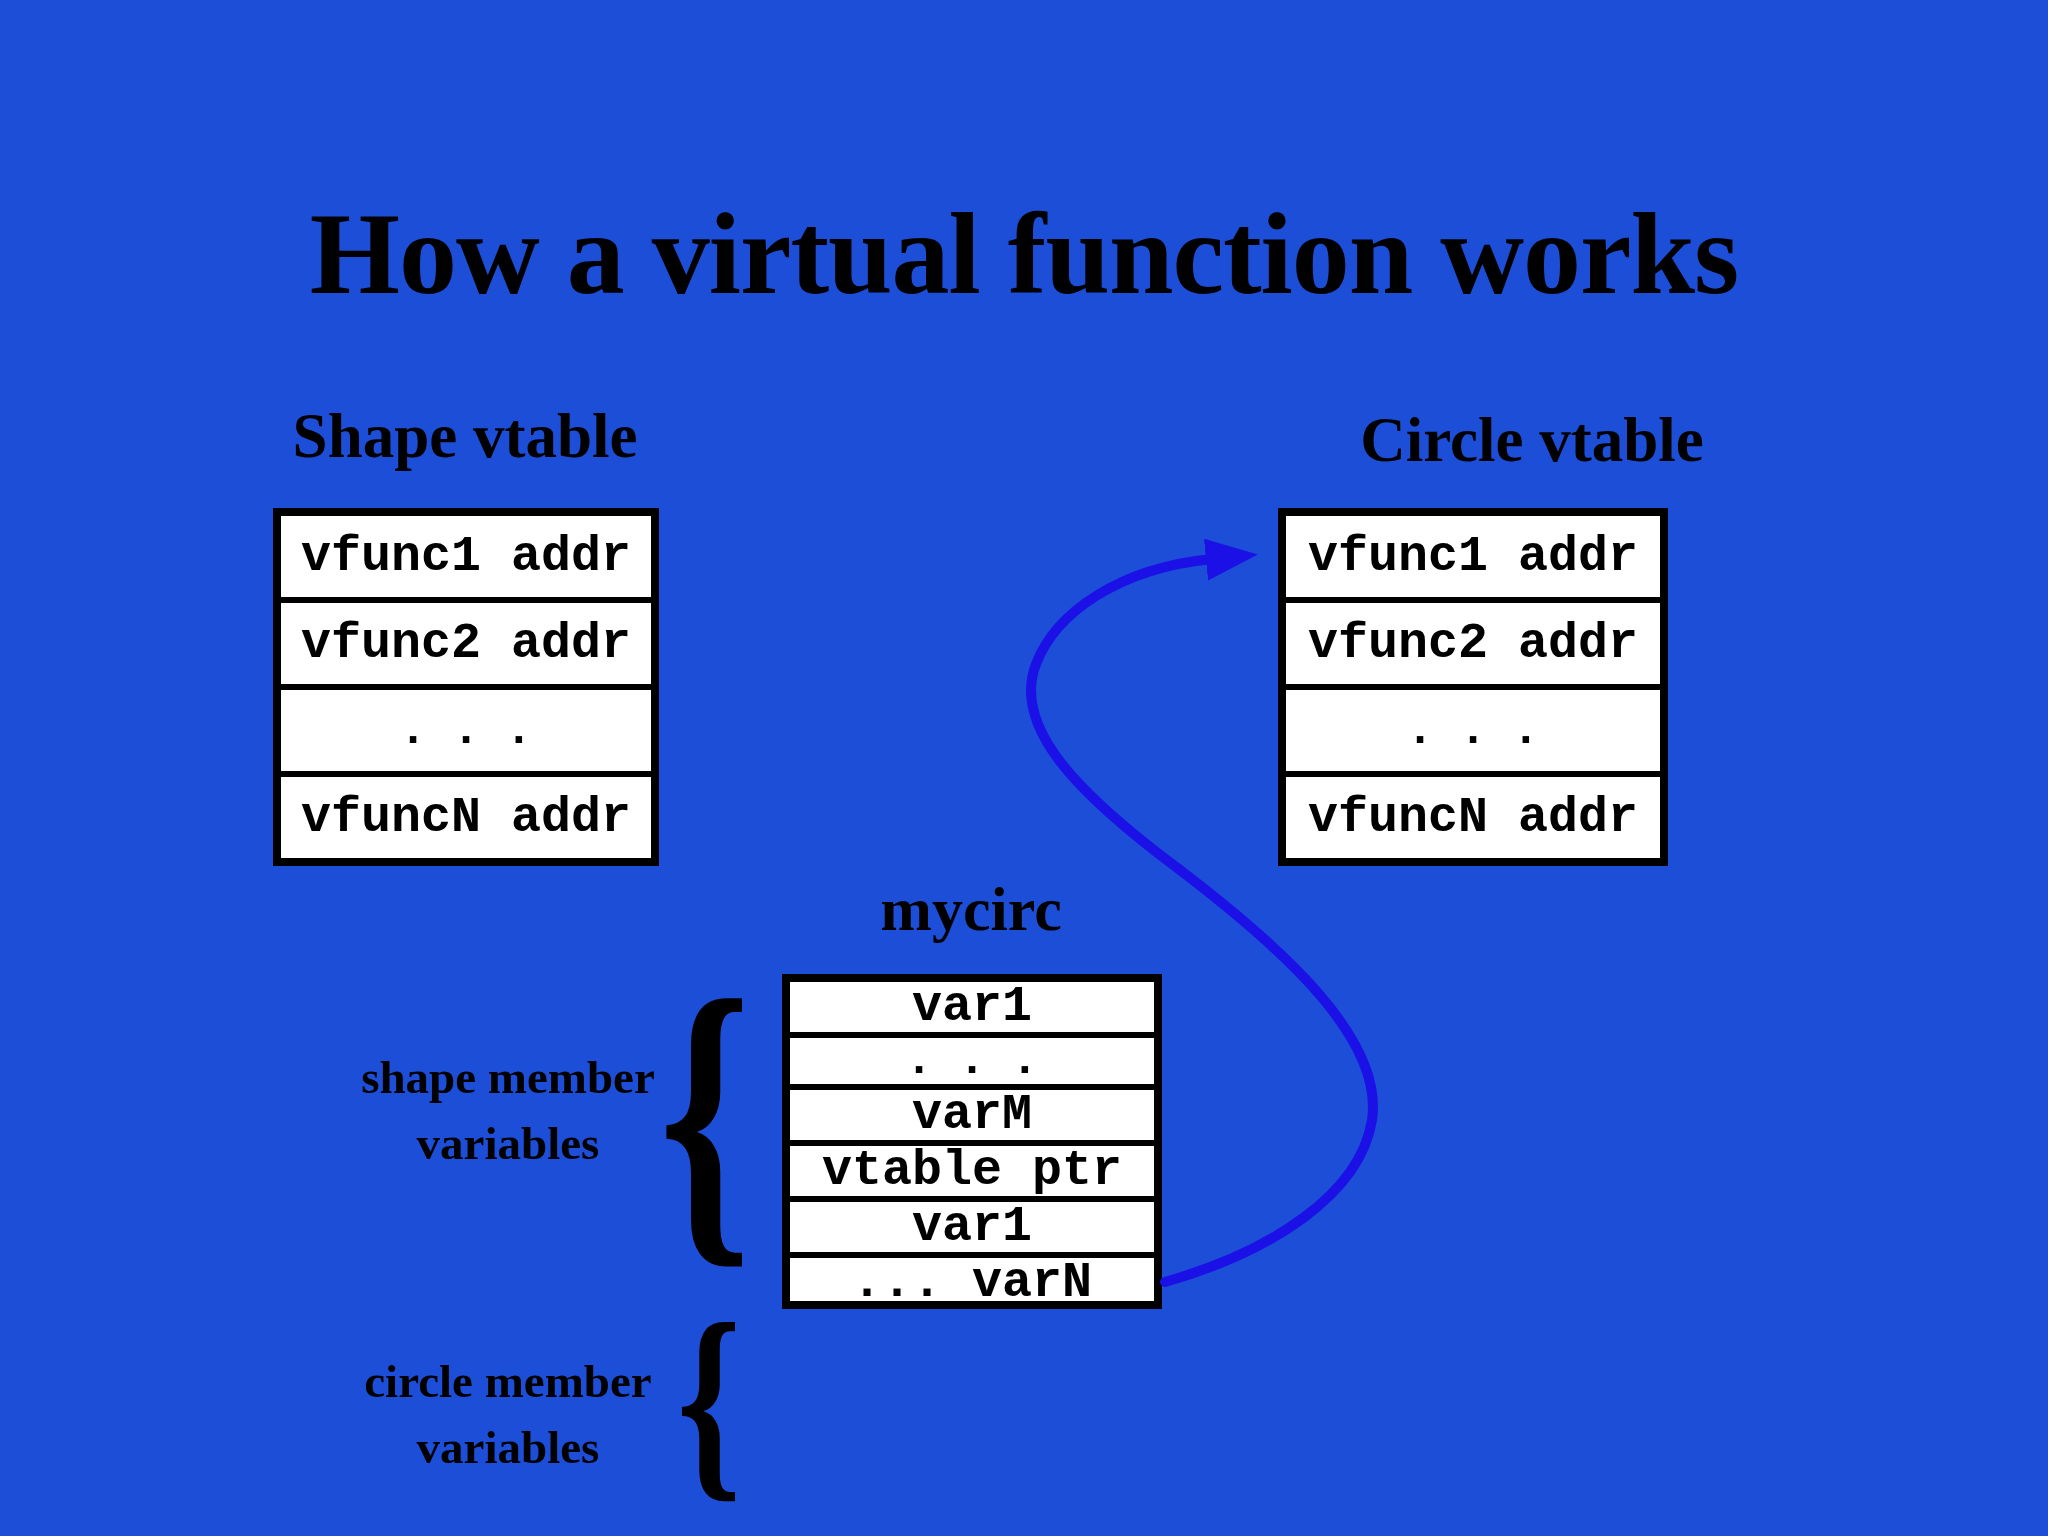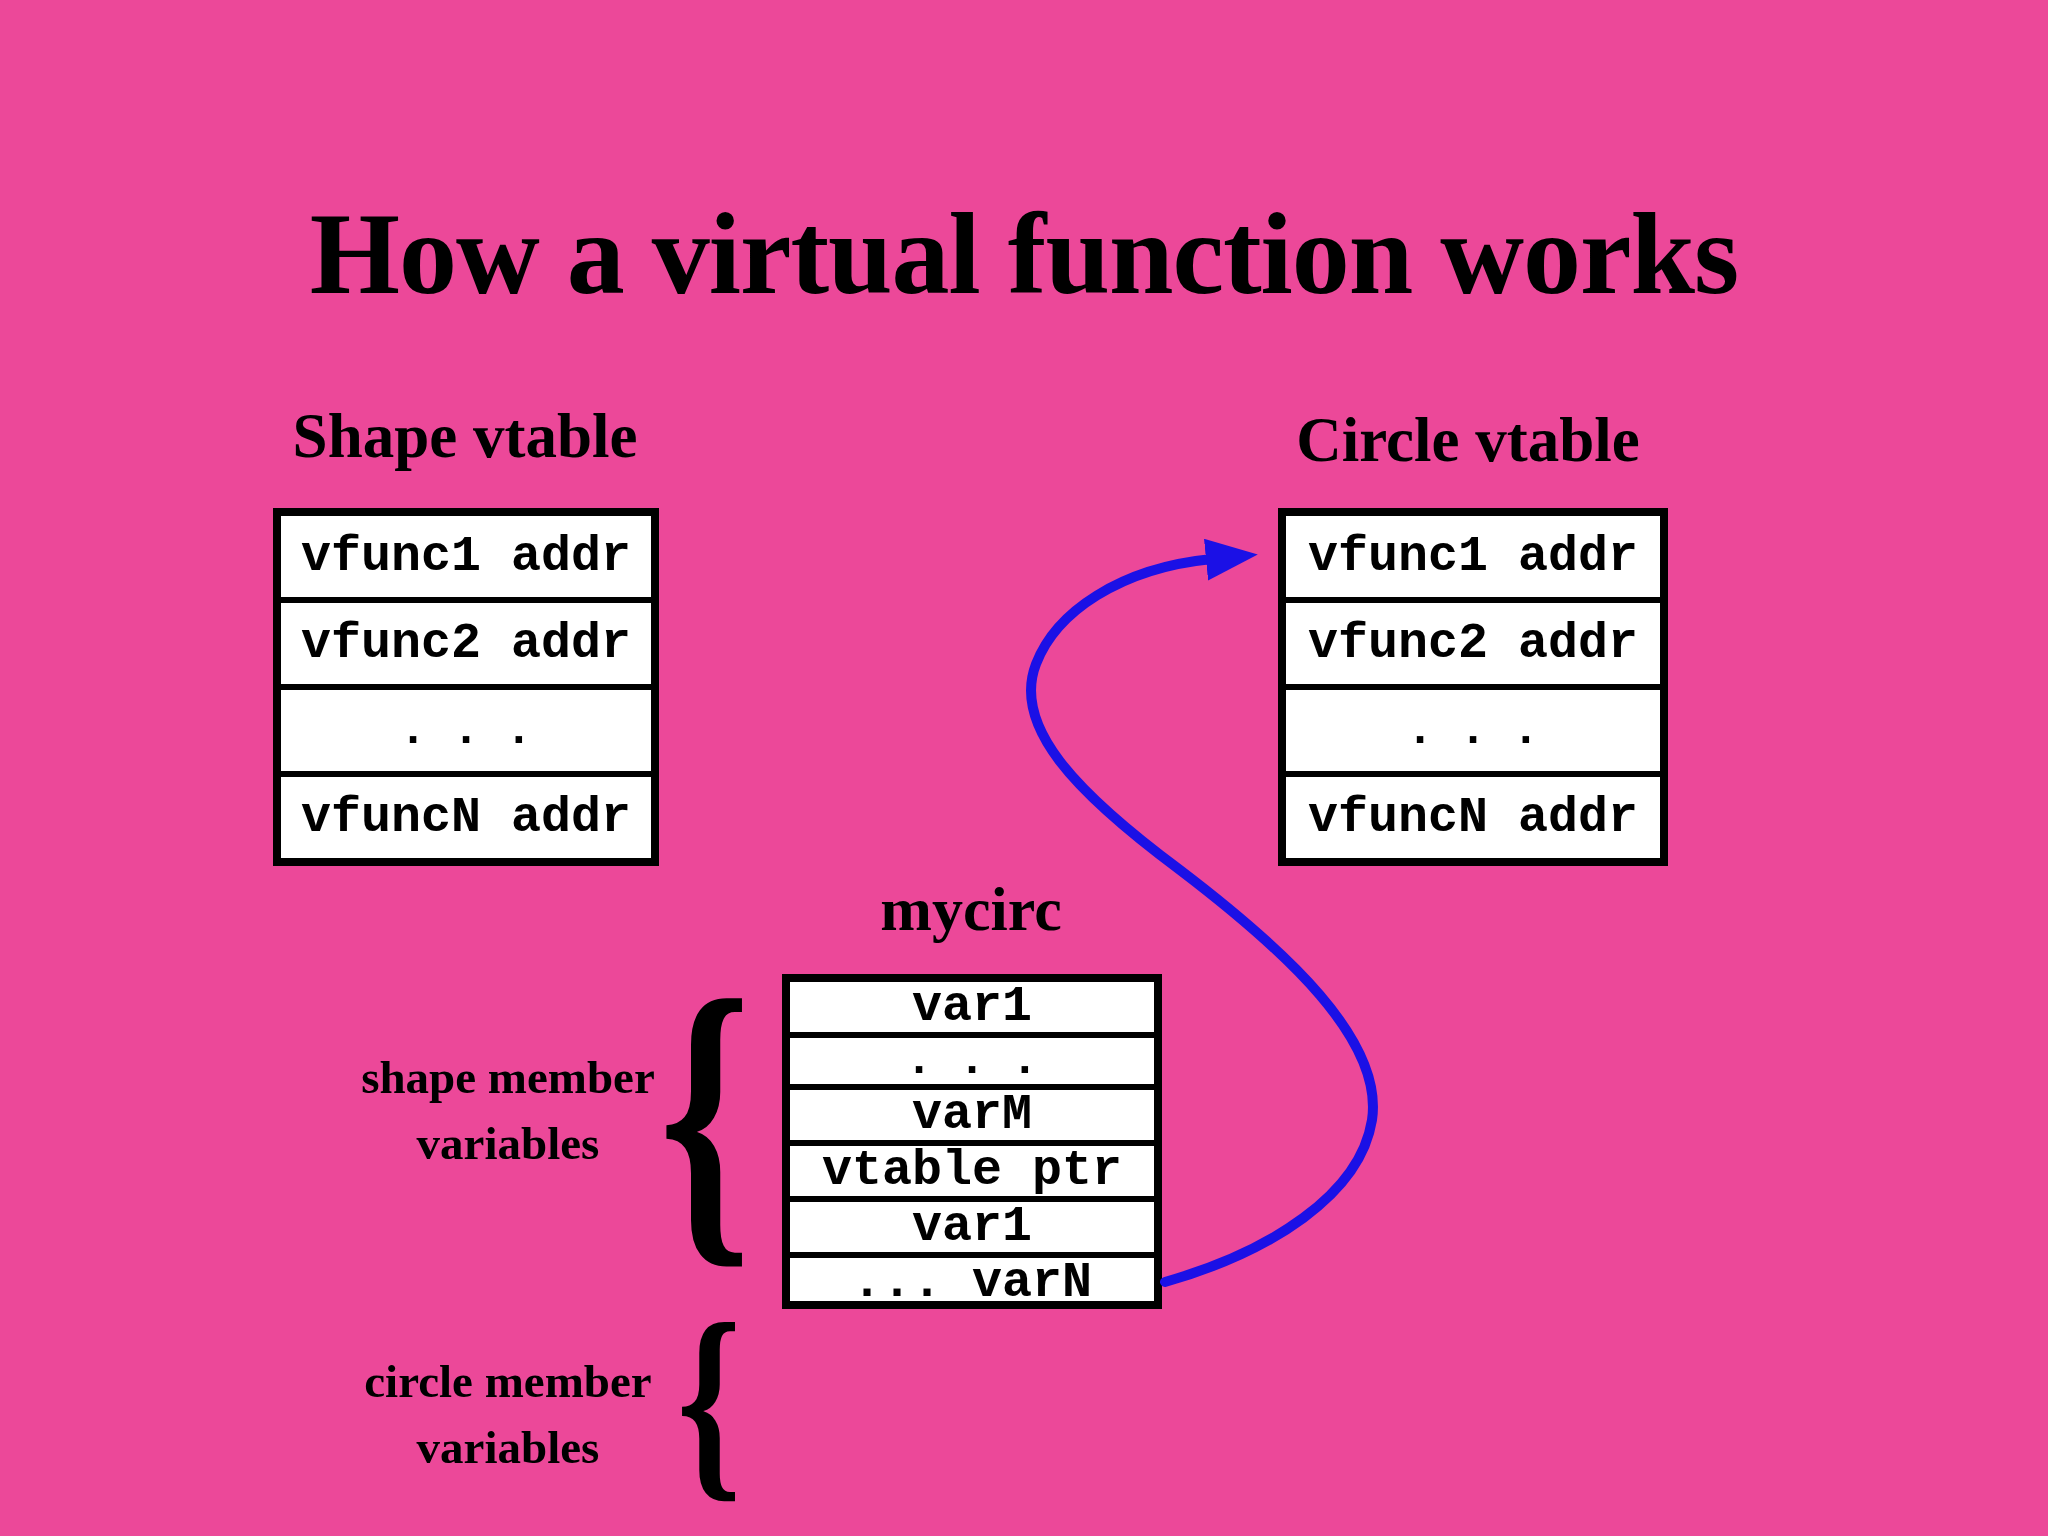--- a/index.html
+++ b/index.html
@@ -1,20 +1,20 @@
 <!DOCTYPE html>
 <html><head>
 <meta charset="utf-8">
 <style>
   html, body { margin: 0; padding: 0; background: #ffffff; }
   .slide {
     position: relative;
     width: 2048px;
     height: 1536px;
-    background: #ec4899;
+    background: #1d4ed8;
     overflow: hidden;
     font-family: "Liberation Serif", serif;
     color: #000;
   }
   .title {
     position: absolute;
     left: 0; top: 188px;
     width: 2048px;
     text-align: center;
     font-size: 116px;
@@ -23,21 +23,21 @@
     white-space: nowrap;
   }
   .box-label {
     position: absolute;
     text-align: center;
     font-size: 63px;
     font-weight: bold;
     white-space: nowrap;
   }
   .lbl-shape  { left: 215px;  top: 400px; width: 500px; }
-  .lbl-circle { left: 1218px; top: 404px; width: 500px; text-align: center; }
+  .lbl-circle { left: 1282px; top: 404px; width: 500px; text-align: center; }
   .lbl-mycirc { left: 721px;  top: 874px; width: 500px; font-size: 62px; }
 
   .vtable {
     position: absolute;
     border: 8px solid #000;
     background: #fff;
     display: flex;
     flex-direction: column;
     box-sizing: border-box;
   }

